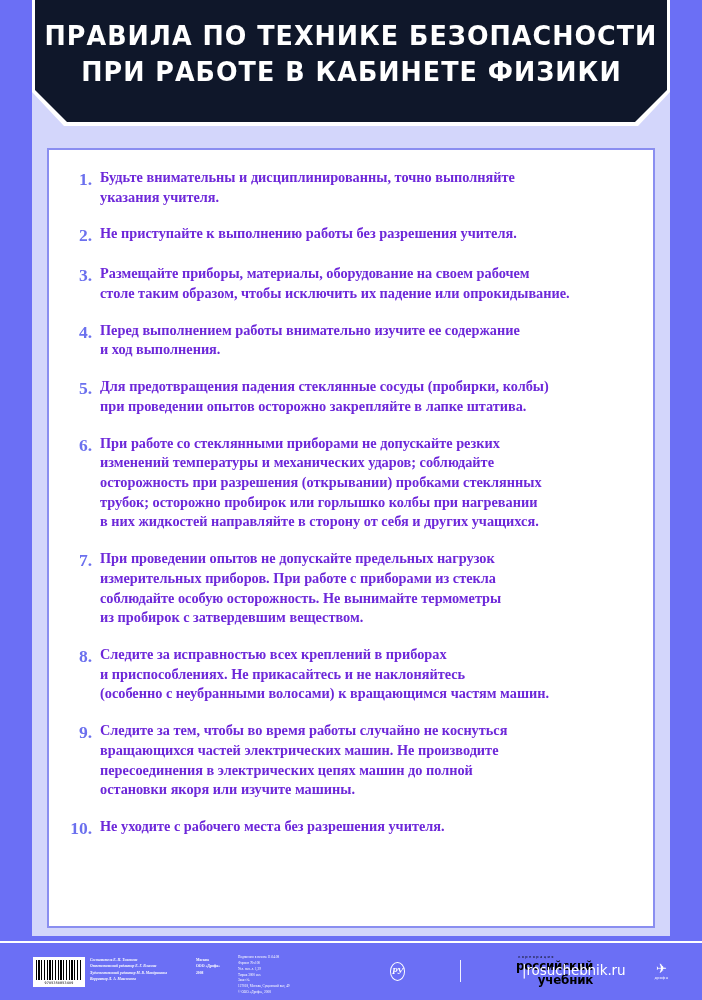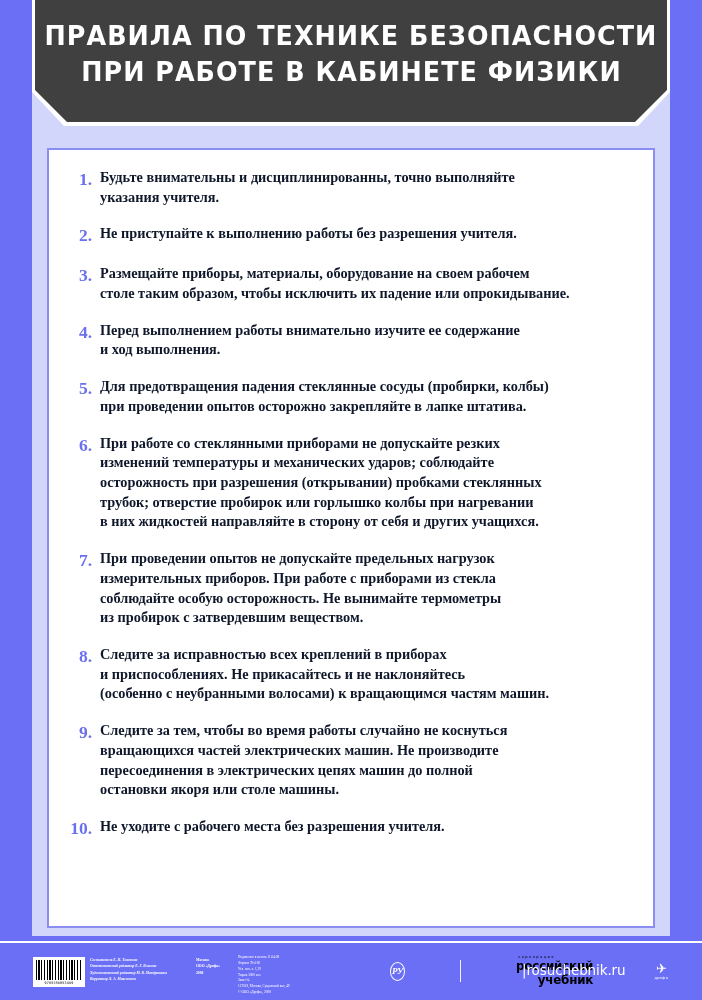--- a/index.html
+++ b/index.html
@@ -45,21 +45,21 @@
     position: absolute;
     left: 0; top: 0;
     width: 638px; height: 126px;
     background: #ffffff;
     clip-path: polygon(0 0, 100% 0, 100% 92px, 606px 126px, 32px 126px, 0 92px);
   }
   .banner {
     position: absolute;
     left: 3px; top: 0;
     width: 632px; height: 122px;
-    background: #404040;
+    background: #0f172a;
     clip-path: polygon(0 0, 100% 0, 100% 90px, 600px 122px, 32px 122px, 0 90px);
     display: flex;
     flex-direction: column;
     align-items: center;
     justify-content: flex-start;
     padding-top: 18px;
   }
   .banner-line {
     color: #ffffff;
     font-family: "DejaVu Sans", "Liberation Sans", sans-serif;
@@ -104,21 +104,21 @@
     font-weight: bold;
     font-size: 17.5px;
     line-height: 1.30;
     width: 34px;
     min-width: 34px;
     text-align: right;
     padding-right: 8px;
     flex: 0 0 auto;
   }
   .rule-text {
-    color: #0f172a;
+    color: #6d28d9;
     font-family: "Liberation Serif", "DejaVu Serif", serif;
     font-weight: bold;
     font-size: 14.3px;
     line-height: 1.38;
     flex: 1 1 auto;
   }
   .rule-text .ln { display: block; white-space: nowrap; }
 
   
   .footer {
@@ -326,21 +326,21 @@
             <span class="ln">Для предотвращения падения стеклянные сосуды (пробирки, колбы)</span>
             <span class="ln">при проведении опытов осторожно закрепляйте в лапке штатива.</span>
           </div>
         </div>
         <div class="rule">
           <div class="rule-num">6.</div>
           <div class="rule-text">
             <span class="ln">При работе со стеклянными приборами не допускайте резких</span>
             <span class="ln">изменений температуры и механических ударов; соблюдайте</span>
             <span class="ln">осторожность при разрешения (открывании) пробками стеклянных</span>
-            <span class="ln">трубок; отверстие пробирок или горлышко колбы при нагревании</span>
+            <span class="ln">трубок; осторожно пробирок или горлышко колбы при нагревании</span>
             <span class="ln">в них жидкостей направляйте в сторону от себя и других учащихся.</span>
           </div>
         </div>
         <div class="rule">
           <div class="rule-num">7.</div>
           <div class="rule-text">
             <span class="ln">При проведении опытов не допускайте предельных нагрузок</span>
             <span class="ln">измерительных приборов. При работе с приборами из стекла</span>
             <span class="ln">соблюдайте особую осторожность. Не вынимайте термометры</span>
             <span class="ln">из пробирок с затвердевшим веществом.</span>
@@ -353,21 +353,21 @@
             <span class="ln">и приспособлениях.  Не прикасайтесь и не наклоняйтесь</span>
             <span class="ln">(особенно с неубранными волосами) к вращающимся частям машин.</span>
           </div>
         </div>
         <div class="rule">
           <div class="rule-num">9.</div>
           <div class="rule-text">
             <span class="ln">Следите за тем, чтобы во время работы случайно не коснуться</span>
             <span class="ln">вращающихся частей электрических машин. Не производите</span>
             <span class="ln">пересоединения в электрических цепях машин до полной</span>
-            <span class="ln">остановки якоря или столе машины.</span>
+            <span class="ln">остановки якоря или изучите машины.</span>
           </div>
         </div>
         <div class="rule">
           <div class="rule-num">10.</div>
           <div class="rule-text">
             <span class="ln">Не уходите с рабочего места без разрешения учителя.</span>
           </div>
         </div>
       </div>
   </div>

